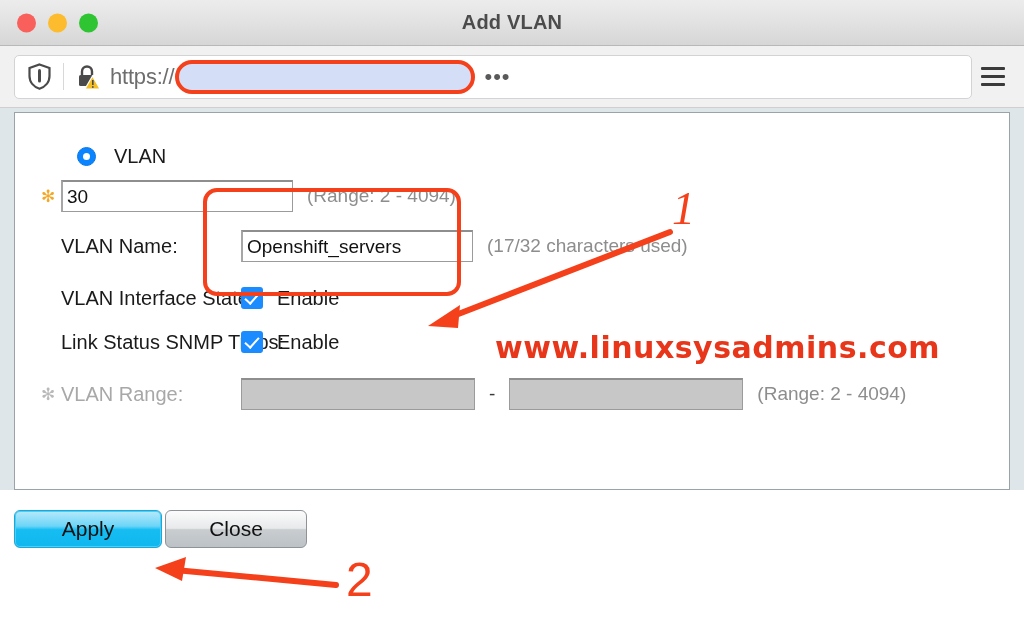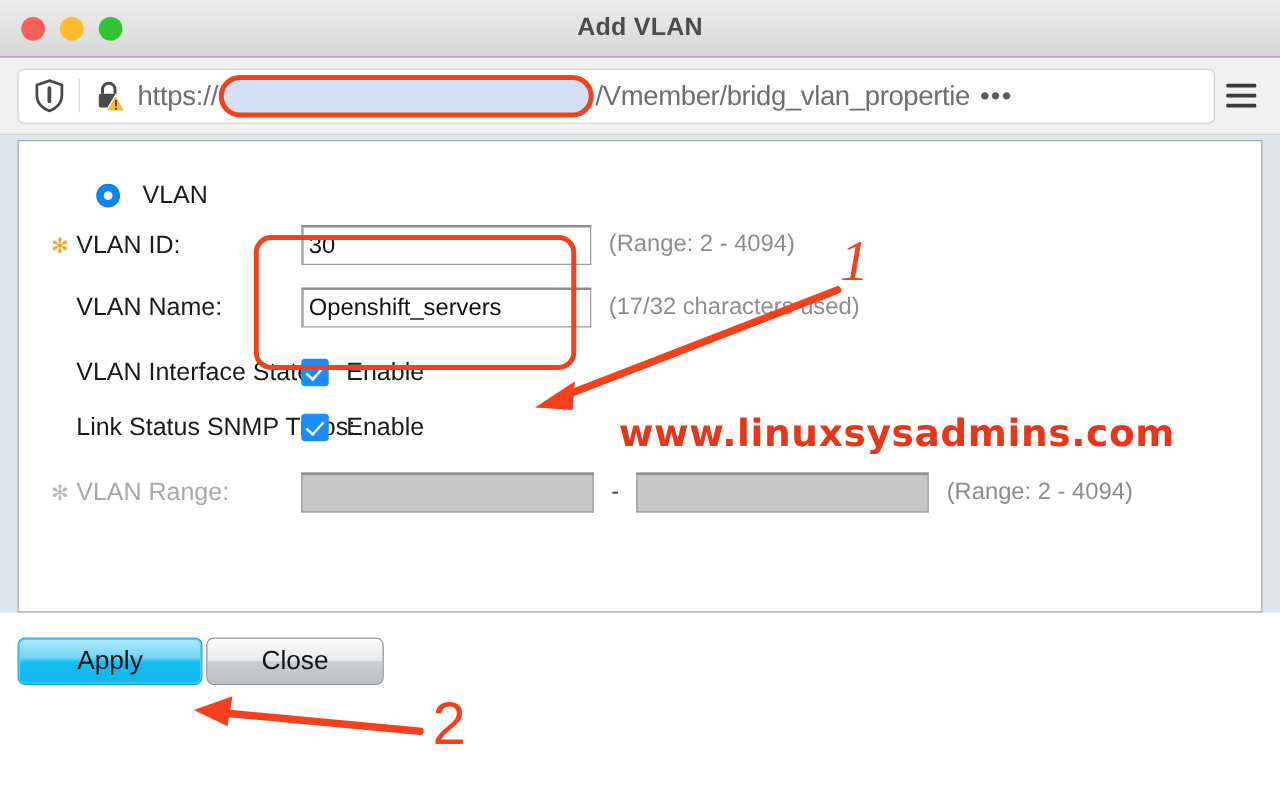--- a/index.html
+++ b/index.html
@@ -13,21 +13,21 @@
     font-family: "Liberation Sans", sans-serif;
     overflow: hidden;
     position: relative;
   }
 
   #app-window {
     position: absolute;
     left: 0; top: 0;
     width: 1024px;
     height: 464px;
-    background: #d946ef;
+    background: #15803d;
     display: flex;
     flex-direction: column;
   }
 
   
   #titlebar {
     position: relative;
     height: 45px;
     flex: 0 0 45px;
     background: linear-gradient(to bottom, #ececec 0%, #e2e2e2 50%, #d6d6d6 100%);
@@ -390,42 +390,40 @@
         <svg width="26" height="27" viewBox="0 0 26 27" aria-hidden="true">
           <path d="M7 12 L7 8.5 A5 5 0 0 1 17 8.5 L17 12" fill="none" stroke="#4a4a4a" stroke-width="2.4"></path>
           <rect x="4" y="12" width="14" height="11" rx="1.6" fill="#4a4a4a"></rect>
           <path d="M17.5 13 L25 26 L10 26 Z" fill="#f5bf24" stroke="#ffffff" stroke-width="1.2"></path>
           <rect x="17" y="17" width="1.6" height="5" fill="#4a4a4a"></rect>
           <rect x="17" y="23.2" width="1.6" height="1.6" fill="#4a4a4a"></rect>
         </svg>
       </span>
       <span class="url-scheme">https://</span>
       <span id="url-redacted"></span>
-      <span class="url-path">/Vmember/bridg_vlan_propertie</span>
       <span id="url-more">•••</span>
     </div>
     <div id="hamburger-menu">
       <span></span>
       <span></span>
       <span></span>
     </div>
   </div>
 
   <div id="page-body">
 
     <div id="form-panel">
 
       <div class="form-row radio-row">
         <span class="radio checked"></span>
         <span class="radio-label">VLAN</span>
       </div>
 
       <div class="form-row">
         <span class="req-asterisk">✻</span>
-        <span class="field-label label-col">VLAN ID:</span>
         <input class="text-input" type="text" value="30" style="">
         <span class="hint">(Range: 2 - 4094)</span>
       </div>
 
       <div class="form-row" style="margin-top:12px;">
         <span class="req-spacer"></span>
         <span class="field-label label-col">VLAN Name:</span>
         <input class="text-input" type="text" value="Openshift_servers" style="">
         <span class="hint">(17/32 characters used)</span>
       </div>

